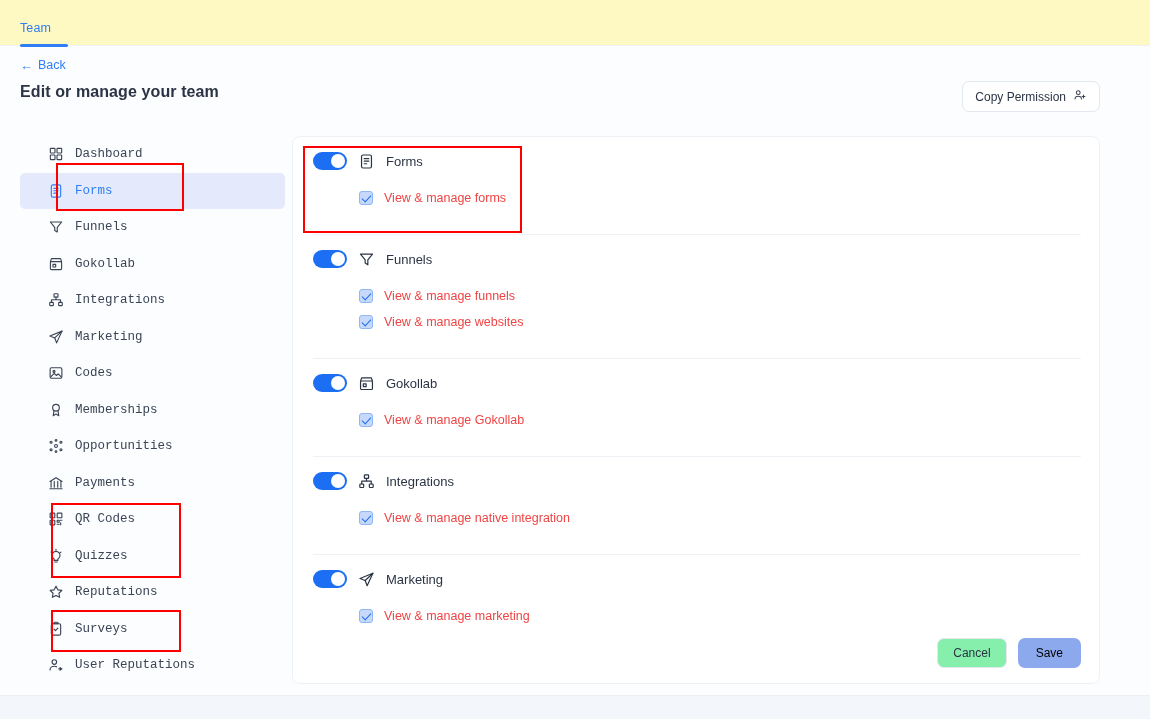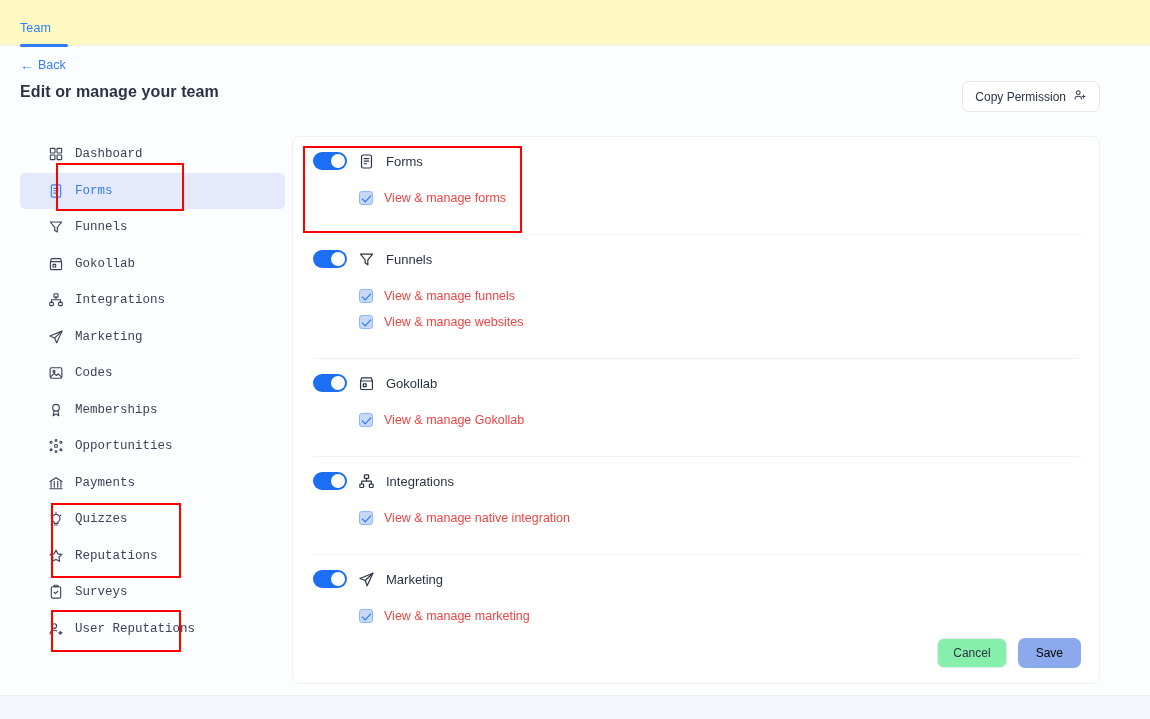--- a/index.html
+++ b/index.html
@@ -256,20 +256,31 @@
       </div>
       <div class="nav-item">
         <span class="ic">
           <svg width="16" height="16" viewBox="0 0 24 24" fill="none" stroke="#3a4455" stroke-width="1.7" stroke-linecap="round" stroke-linejoin="round">
             <path d="M3 9.6L12 4l9 5.6"></path>
             <path d="M4.6 9.6v8.6M9.4 9.6v8.6M14.6 9.6v8.6M19.4 9.6v8.6"></path>
             <path d="M2.8 20.6h18.4"></path>
           </svg>
         </span>
         <span>Payments</span>
+      </div>
+      <div class="nav-item">
+        <span class="ic">
+          <svg width="16" height="16" viewBox="0 0 24 24" fill="none" stroke="#3a4455" stroke-width="1.7" stroke-linecap="round" stroke-linejoin="round">
+            <rect x="3.2" y="3.2" width="7" height="7" rx="1"></rect>
+            <rect x="13.8" y="3.2" width="7" height="7" rx="1"></rect>
+            <rect x="3.2" y="13.8" width="7" height="7" rx="1"></rect>
+            <path d="M13.8 13.8h3v3h-3zM18.8 13.8h2M13.8 19.8h3M19 17.8v3"></path>
+          </svg>
+        </span>
+        <span>QR Codes</span>
       </div>
       <div class="nav-item">
         <span class="ic">
           <svg width="16" height="16" viewBox="0 0 24 24" fill="none" stroke="#3a4455" stroke-width="1.7" stroke-linecap="round" stroke-linejoin="round">
             <path d="M9.2 16.4a6 6 0 115.6 0v2.2H9.2z"></path>
             <path d="M10 21h4"></path>
             <path d="M12 1.8v1.6M4.6 6.2l1.2.8M19.4 6.2l-1.2.8"></path>
           </svg>
         </span>
         <span>Quizzes</span>

